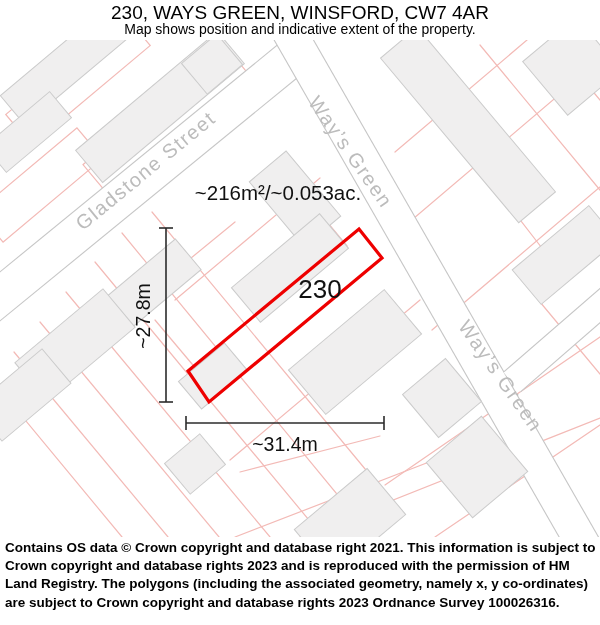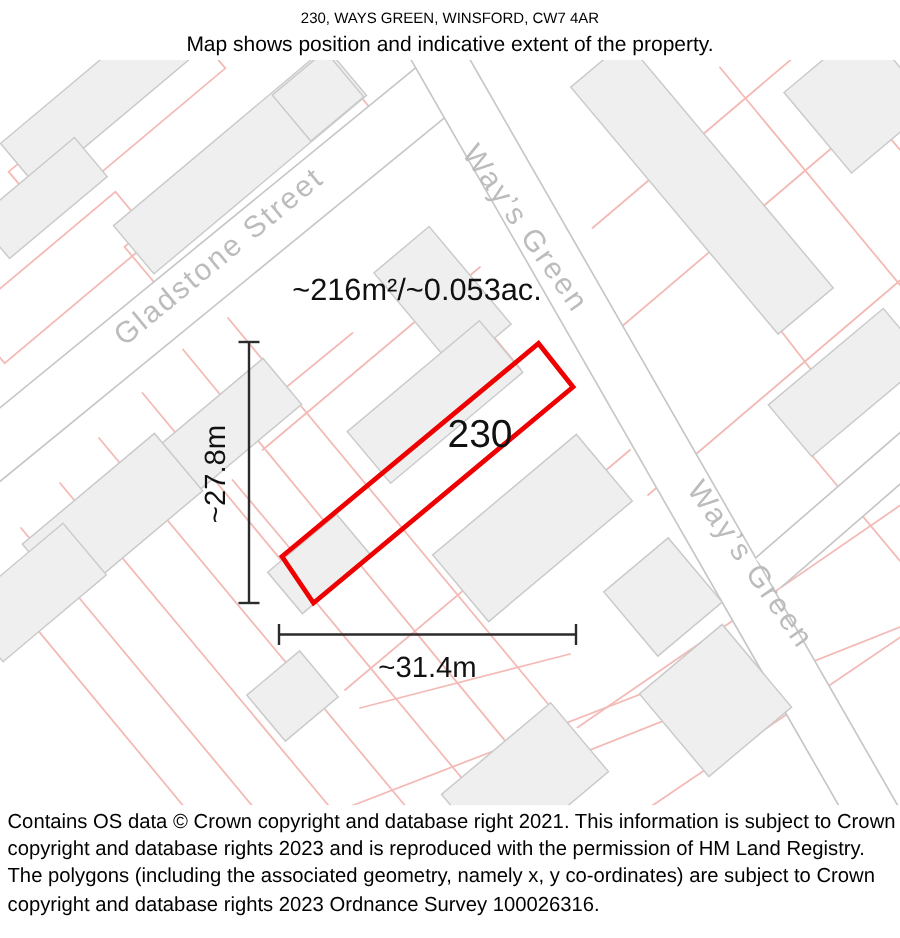--- a/index.html
+++ b/index.html
@@ -6,32 +6,32 @@
   body{
     width:600px;height:625px;background:#ffffff;
     font-family:"Liberation Sans","DejaVu Sans",sans-serif;
     color:#000;overflow:hidden;position:relative;
   }
   .header{
     position:absolute;top:0;left:0;width:600px;height:40px;
     background:#ffffff;text-align:center;z-index:5;
   }
   .header .title{
-    padding-top:4px;font-size:10px;line-height:17px;color:#000;
+    padding-top:4px;font-size:19px;line-height:17px;color:#000;
   }
   .header .subtitle{
     font-size:14px;line-height:17px;color:#000;
   }
   .map-wrap{
     position:absolute;top:40px;left:0;width:600px;height:497px;
     background:#ffffff;overflow:hidden;
   }
   .footer{
     position:absolute;top:537px;left:0;width:600px;height:88px;
-    background:#ffffff;z-index:5;
+    background:#ffffff;z-index:5;font-weight:bold;
   }
   .footer .attribution{
     padding:2px 5px 0 5px;font-size:13.5px;line-height:18.2px;color:#000;
     width:592px;
   }
   
   .bld{fill:#f0efef;stroke:#cbcbcb;stroke-width:1;}
   .pk{stroke:#f3bab6;stroke-width:1.2;fill:none;stroke-linecap:round;}
   .pkr{stroke:#f3bab6;stroke-width:1.2;fill:none;}
   .rd-w{stroke:#ffffff;fill:none;}

